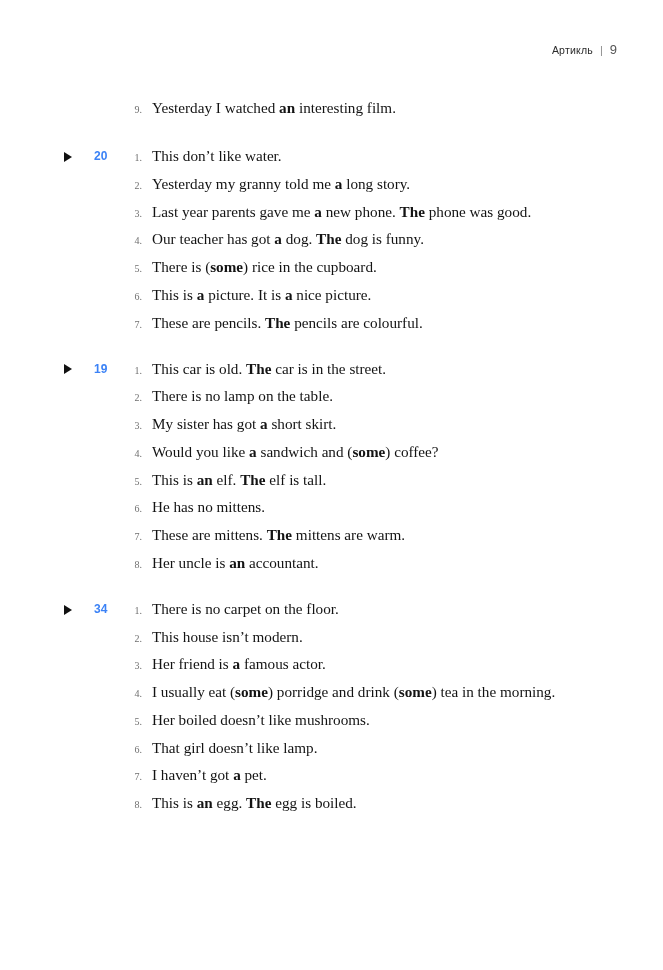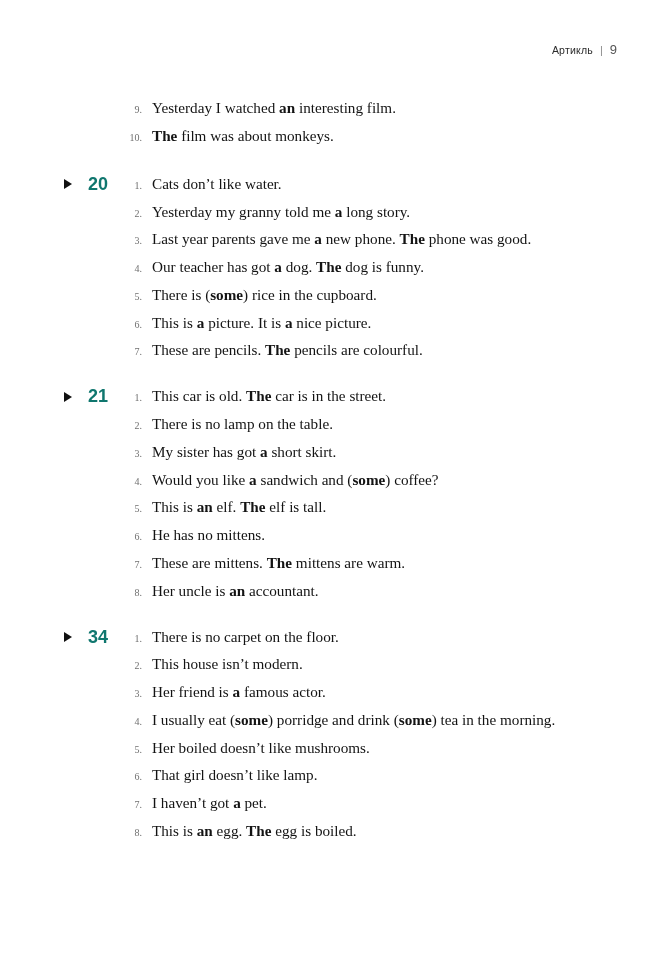--- a/index.html
+++ b/index.html
@@ -61,25 +61,25 @@
   }
   .block.first { margin-bottom: 28px; }
 
   .ex-marker {
     position: absolute;
     left: 0px;
     top: 0px;
     width: 56px;
     font-family: "Liberation Sans", sans-serif;
     font-weight: bold;
-    font-size: 18px;
-    color: #0f766e;
+    font-size: 12px;
+    color: #3b82f6;
     display: flex;
     align-items: center;
-    gap: 16px;
+    gap: 22px;
     line-height: 21px;
   }
   .tri {
     display: inline-block;
     width: 0;
     height: 0;
     border-left: 8px solid #111111;
     border-top: 5.5px solid transparent;
     border-bottom: 5.5px solid transparent;
   }
@@ -126,35 +126,31 @@
     <span class="header-page">9</span>
   </div>
 
   <div class="content">
       <div class="block first">
         <ul class="items">
           <li class="item">
             <span class="item-num">9.</span>
             <span class="item-text">Yesterday I watched <b>an</b> interesting film.</span>
           </li>
-          <li class="item">
-            <span class="item-num">10.</span>
-            <span class="item-text"><b>The</b> film was about monkeys.</span>
-          </li>
         </ul>
       </div>
       <div class="block">
         <div class="ex-marker">
           <span class="tri"></span>
           <span>20</span>
         </div>
         <ul class="items">
           <li class="item">
             <span class="item-num">1.</span>
-            <span class="item-text">Cats don’t like water.</span>
+            <span class="item-text">This don’t like water.</span>
           </li>
           <li class="item">
             <span class="item-num">2.</span>
             <span class="item-text">Yesterday my granny told me <b>a</b> long story.</span>
           </li>
           <li class="item">
             <span class="item-num">3.</span>
             <span class="item-text">Last year parents gave me <b>a</b> new phone. <b>The</b> phone was good.</span>
           </li>
           <li class="item">
@@ -171,21 +167,21 @@
           </li>
           <li class="item">
             <span class="item-num">7.</span>
             <span class="item-text">These are pencils. <b>The</b> pencils are colourful.</span>
           </li>
         </ul>
       </div>
       <div class="block">
         <div class="ex-marker">
           <span class="tri"></span>
-          <span>21</span>
+          <span>19</span>
         </div>
         <ul class="items">
           <li class="item">
             <span class="item-num">1.</span>
             <span class="item-text">This car is old. <b>The</b> car is in the street.</span>
           </li>
           <li class="item">
             <span class="item-num">2.</span>
             <span class="item-text">There is no lamp on the table.</span>
           </li>

